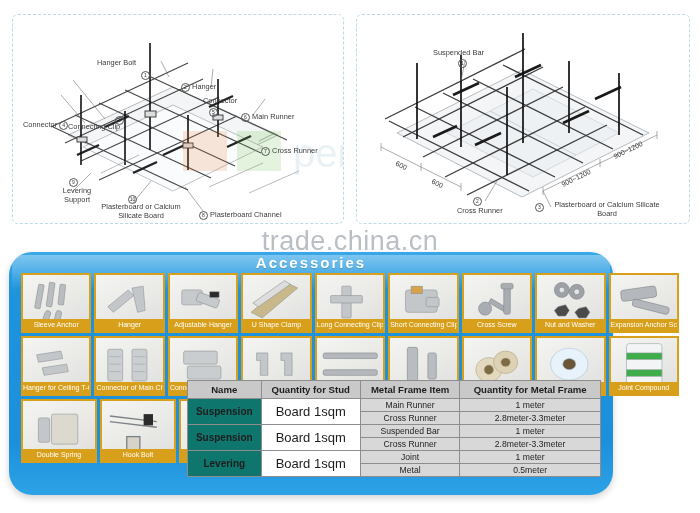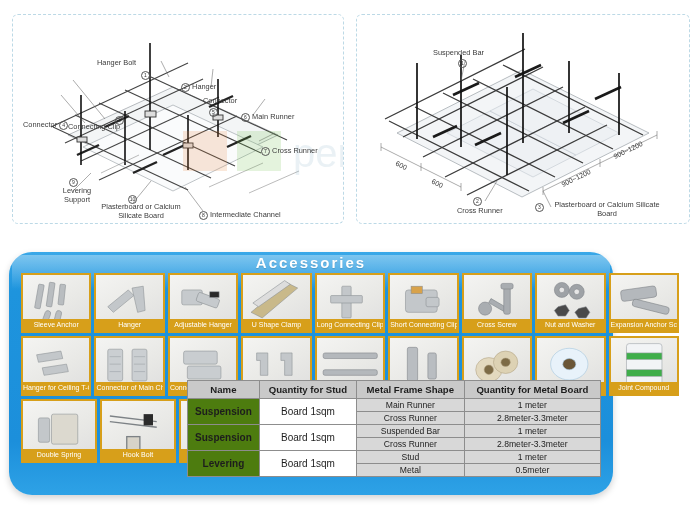--- a/index.html
+++ b/index.html
@@ -67,22 +67,22 @@
   .row3{display:flex;gap:3px;}
   .row3 .tile{flex:0 0 76px;height:64px;}
 
   
   .spec{
     position:absolute;right:12px;bottom:18px;width:414px;
     border-collapse:collapse;background:#fff;font-size:8.6px;color:#1d1d1d;
   }
   .spec td,.spec th{border:1px solid #8d8d8d;padding:1px 2px;text-align:center;}
   .spec thead th{background:#c9c9c9;font-weight:bold;font-size:9.6px;padding:3px 2px;}
-  .spec td.name{background:#4d7c0f;font-weight:bold;font-size:10px;}
-  .spec td.qb{font-size:10px;}
+  .spec td.name{background:#0f766e;font-weight:bold;font-size:10px;}
+  .spec td.qb{font-size:13px;}
   .spec td.mf,.spec td.qmf{background:#d8d8d8;font-size:8.6px;}
 
   
   .wm{
     position:absolute;left:0;top:226px;width:100%;text-align:center;
     font-size:27px;color:#aeb4bb;opacity:.85;letter-spacing:.5px;
     font-family:"Liberation Sans", sans-serif;pointer-events:none;
   }
   .wm-logo{
     position:absolute;left:150px;top:100px;width:250px;height:80px;
@@ -196,21 +196,21 @@
 
         <div class="dlabel" style="left:228px;top:98px;">
           <span class="cnum">6</span> <span>Main Runner</span>
         </div>
 
         <div class="dlabel" style="left:248px;top:132px;">
           <span class="cnum">7</span> <span>Cross Runner</span>
         </div>
 
         <div class="dlabel" style="left:186px;top:196px;">
-          <span class="cnum">8</span> <span>Intermediate Channel</span>
+          <span class="cnum">8</span> <span>Plasterboard Channel</span>
         </div>
 
         <div class="dlabel c" style="left:36px;top:172px;width:56px;">
           <span>Levering Support</span>
         </div>
         <div class="dlabel" style="left:56px;top:163px;"><span class="cnum">9</span></div>
 
         <div class="dlabel c" style="left:80px;top:188px;width:96px;">
           <span>Plasterboard or Calcium Silicate Board</span>
         </div>
@@ -299,20 +299,21 @@
         <div class="dlabel" style="left:116px;top:182px;"><span class="cnum">2</span></div>
 
         <div class="dlabel c" style="left:190px;top:186px;width:120px;">
           <span>Plasterboard or Calcium Silicate Board</span>
         </div>
         <div class="dlabel" style="left:178px;top:188px;"><span class="cnum">3</span></div>
       </div>
     </div>
   </div>
 
+  <div class="wm">trade.china.cn</div>
 
   <div class="bluebox">
     <div class="box-title">Accessories</div>
 
     <div class="grid">
       <div class="row">
         <div class="tile">
           <div class="photo">
             <svg width="100%" height="100%" viewBox="0 0 70 60">
                 <g fill="#b9bdc0" stroke="#8a8f93" stroke-width="0.6">
@@ -575,22 +576,22 @@
           <div class="cap">Supporter</div>
         </div>
       </div>
     </div>
 
     <table class="spec">
       <thead>
         <tr>
           <th>Name</th>
           <th>Quantity for Stud</th>
-          <th>Metal Frame Shape</th>
-          <th>Quantity for Metal Board</th>
+          <th>Metal Frame Item</th>
+          <th>Quantity for Metal Frame</th>
         </tr>
       </thead>
       <tbody>
         <tr>
           <td class="name" rowspan="2">Suspension</td>
           <td class="qb" rowspan="2">Board 1sqm</td>
           <td class="mf">Main Runner</td>
           <td class="qmf">1 meter</td>
         </tr>
         <tr>
@@ -603,21 +604,21 @@
           <td class="mf">Suspended Bar</td>
           <td class="qmf">1 meter</td>
         </tr>
         <tr>
           <td class="mf">Cross Runner</td>
           <td class="qmf">2.8meter-3.3meter</td>
         </tr>
         <tr>
           <td class="name" rowspan="2">Levering</td>
           <td class="qb" rowspan="2">Board 1sqm</td>
-          <td class="mf">Stud</td>
+          <td class="mf">Joint</td>
           <td class="qmf">1 meter</td>
         </tr>
         <tr>
           <td class="mf">Metal</td>
           <td class="qmf">0.5meter</td>
         </tr>
       </tbody>
     </table>
   </div>
 

